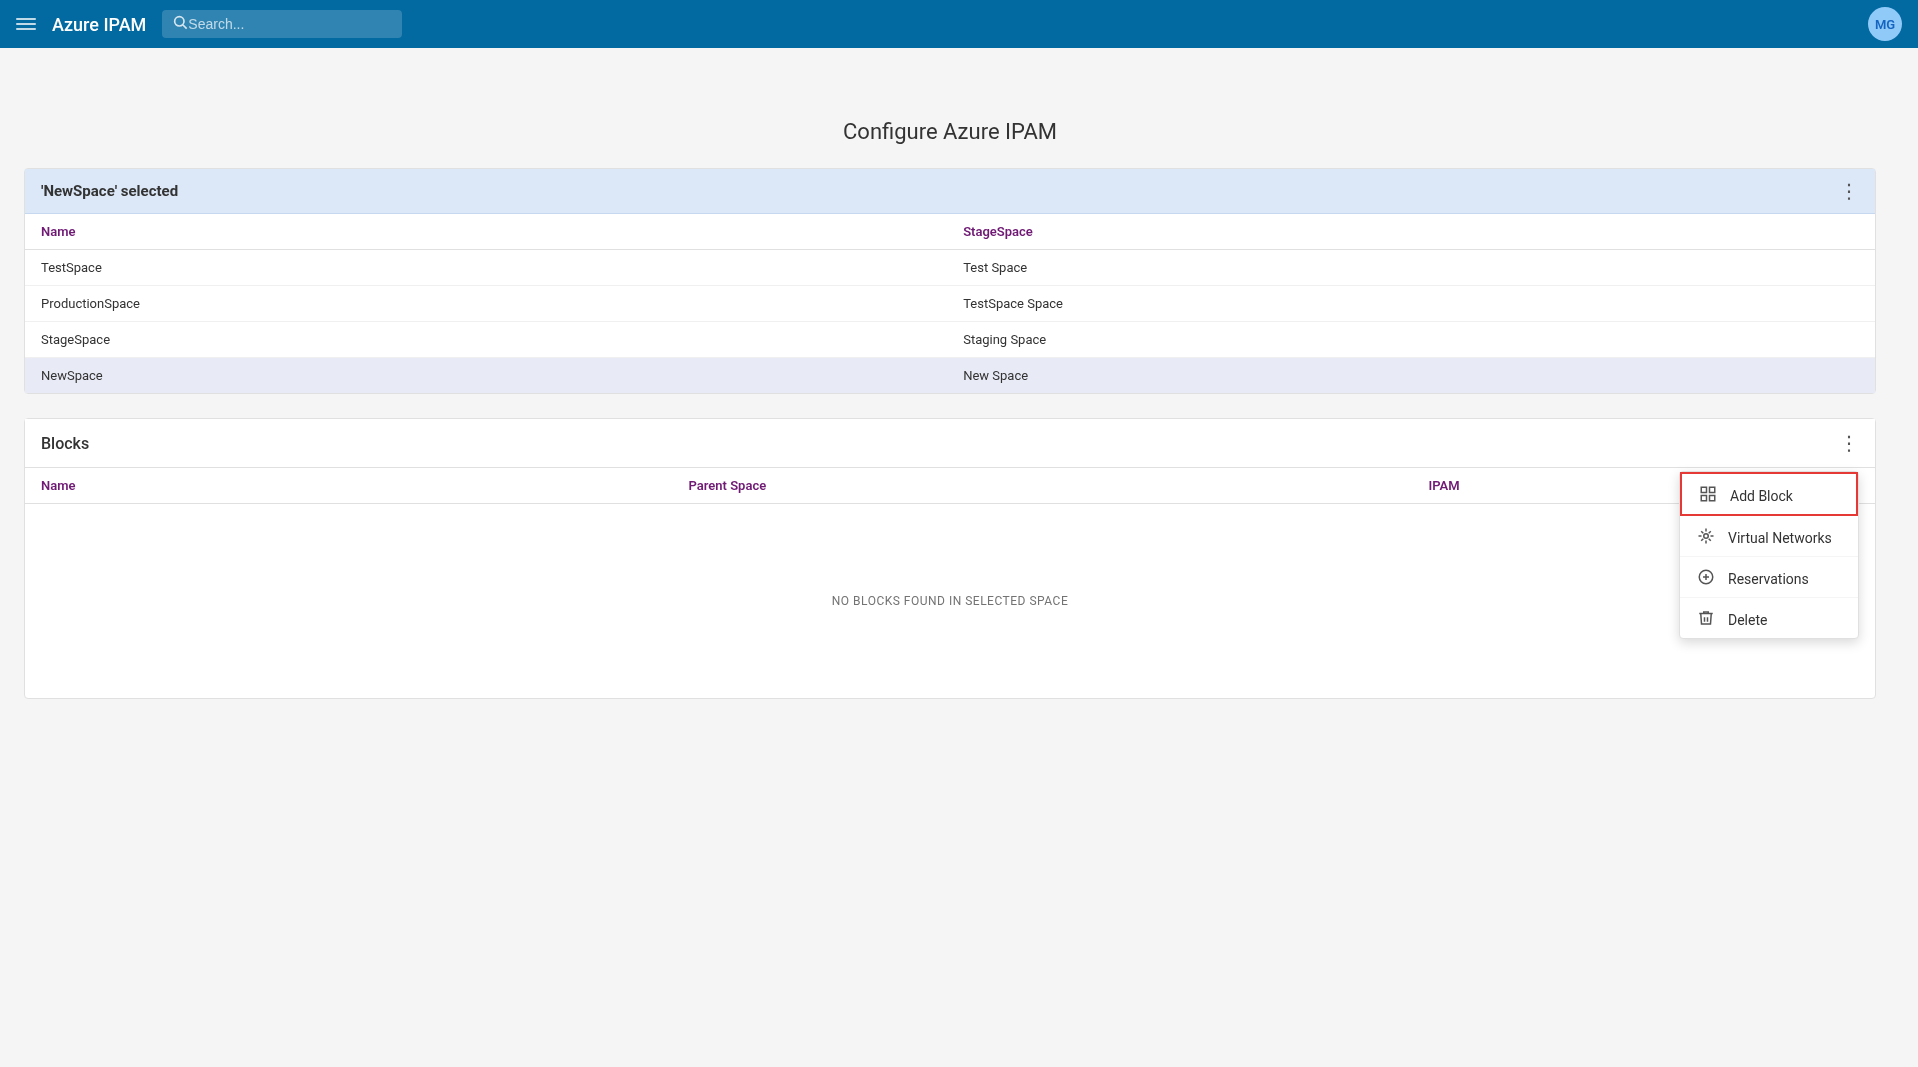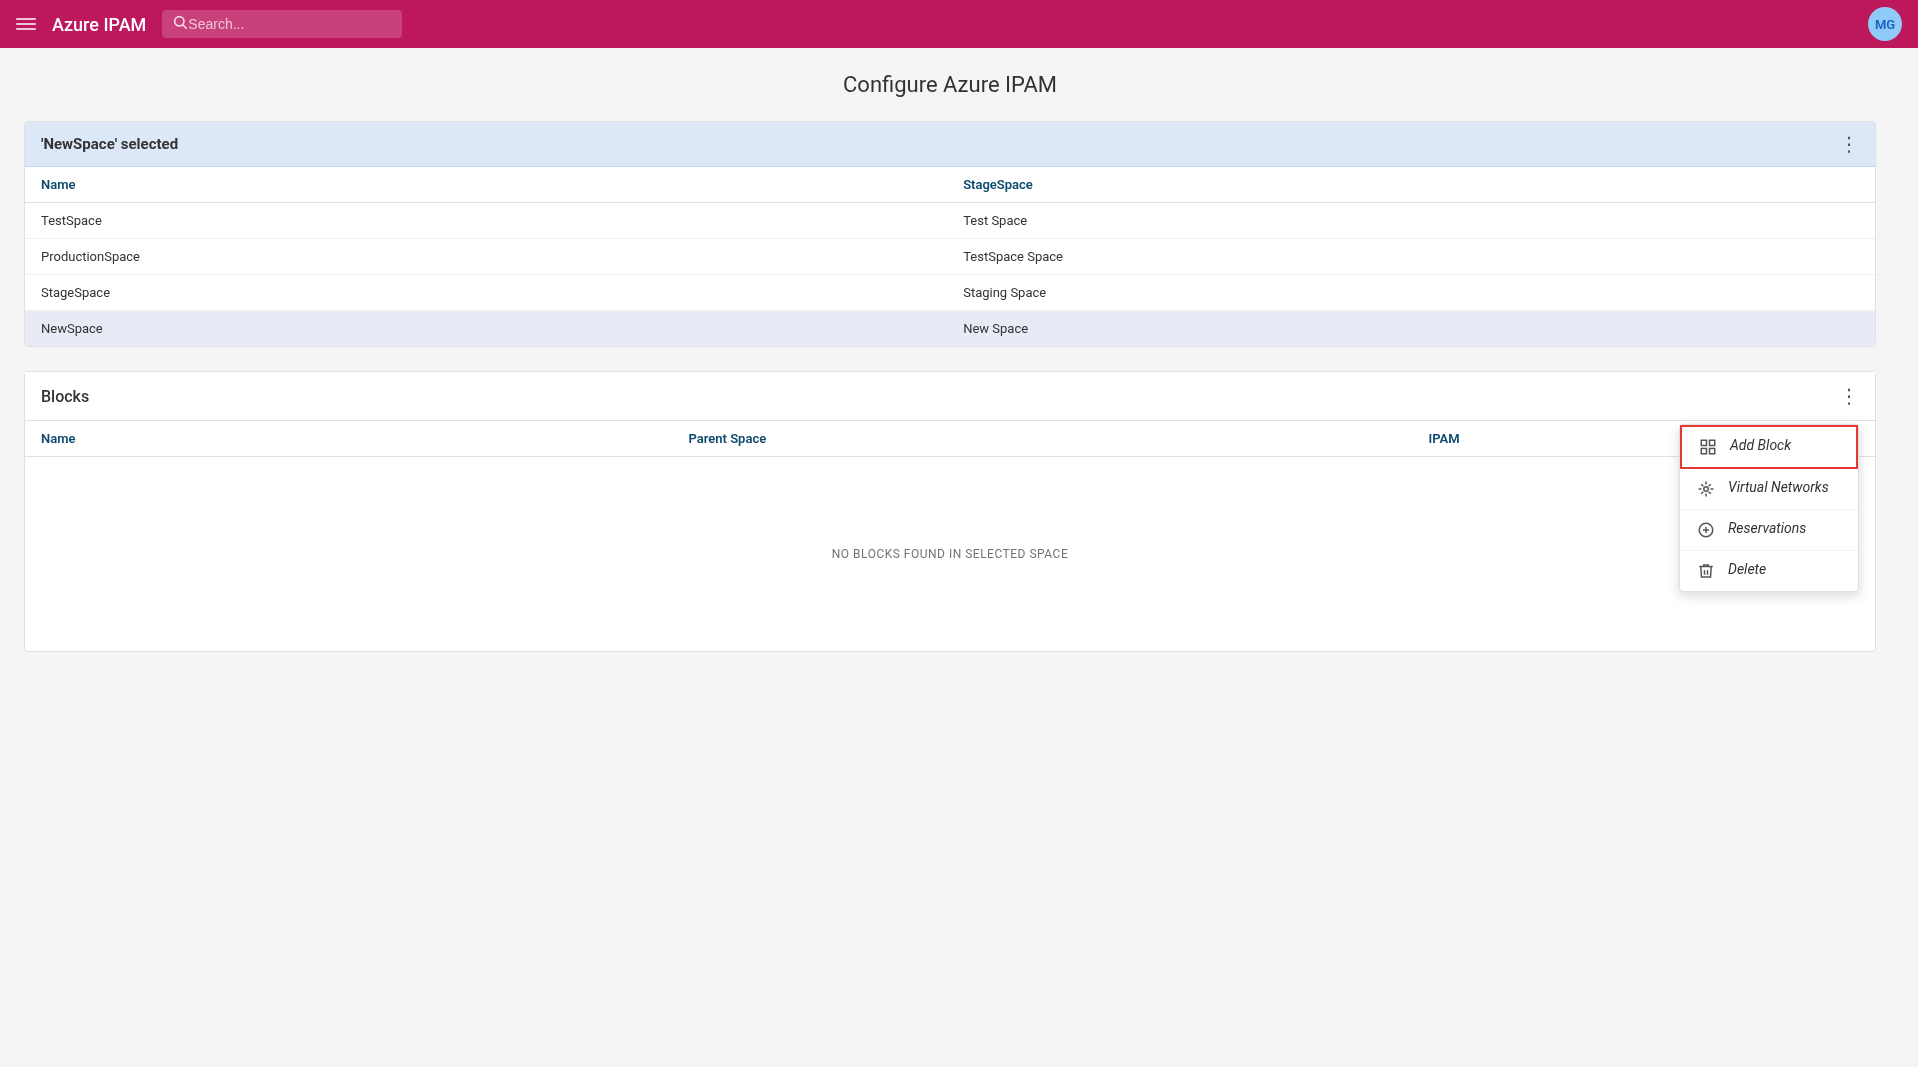--- a/index.html
+++ b/index.html
@@ -1,20 +1,20 @@
 <!DOCTYPE html>
 <html><head>
   <meta charset="utf-8">
   <style>
     * { box-sizing: border-box; margin: 0; padding: 0; }
     body { font-family: Roboto, Arial, sans-serif; font-size: 14px; background: #f5f5f5; color: #333; }
 
     
     .topbar {
-      background: #be185d;
+      background: #0369a1;
       height: 48px;
       display: flex;
       align-items: center;
       padding: 0 16px;
       gap: 16px;
       position: fixed;
       top: 0; left: 0; right: 0;
       z-index: 100;
     }
     .topbar-menu-icon {
@@ -63,20 +63,21 @@
       margin-top: 48px;
       padding: 24px 24px;
       max-width: 1900px;
     }
     .page-title {
       text-align: center;
       font-size: 22px;
       font-weight: 400;
       margin-bottom: 24px;
       color: #333;
+      margin-top: 47px;
     }
 
     
     .panel {
       background: white;
       border: 1px solid #e0e0e0;
       border-radius: 4px;
       margin-bottom: 24px;
       position: relative;
     }
@@ -103,21 +104,21 @@
     .table-container { width: 100%; }
     table {
       width: 100%;
       border-collapse: collapse;
     }
     thead tr th {
       text-align: left;
       padding: 10px 16px;
       font-size: 13px;
       font-weight: 600;
-      color: #0c4a6e;
+      color: #701a75;
       border-bottom: 1px solid #e0e0e0;
     }
     tbody tr td {
       padding: 10px 16px;
       font-size: 13px;
       color: #333;
       border-bottom: 1px solid #f0f0f0;
     }
     tbody tr:last-child td { border-bottom: none; }
     tbody tr.selected { background: #e8eaf6; }
@@ -153,28 +154,27 @@
       top: 52px;
       background: white;
       border: 1px solid #e0e0e0;
       border-radius: 4px;
       box-shadow: 0 4px 12px rgba(0,0,0,0.15);
       min-width: 180px;
       z-index: 200;
     }
     .context-menu-item {
       display: flex;
-      align-items: flex-start;
+      align-items: flex-end;
       gap: 12px;
       padding: 10px 16px;
       cursor: pointer;
       font-size: 14px;
       color: #333;
       border-bottom: 1px solid #f5f5f5;
-      font-style: italic;
     }
     .context-menu-item:last-child { border-bottom: none; }
     .context-menu-item.highlighted {
       border: 2px solid #e53935;
       background: #fff;
     }
     .menu-icon-shape {
       width: 20px; height: 20px;
       display: flex; align-items: center; justify-content: center;
       color: #666;

